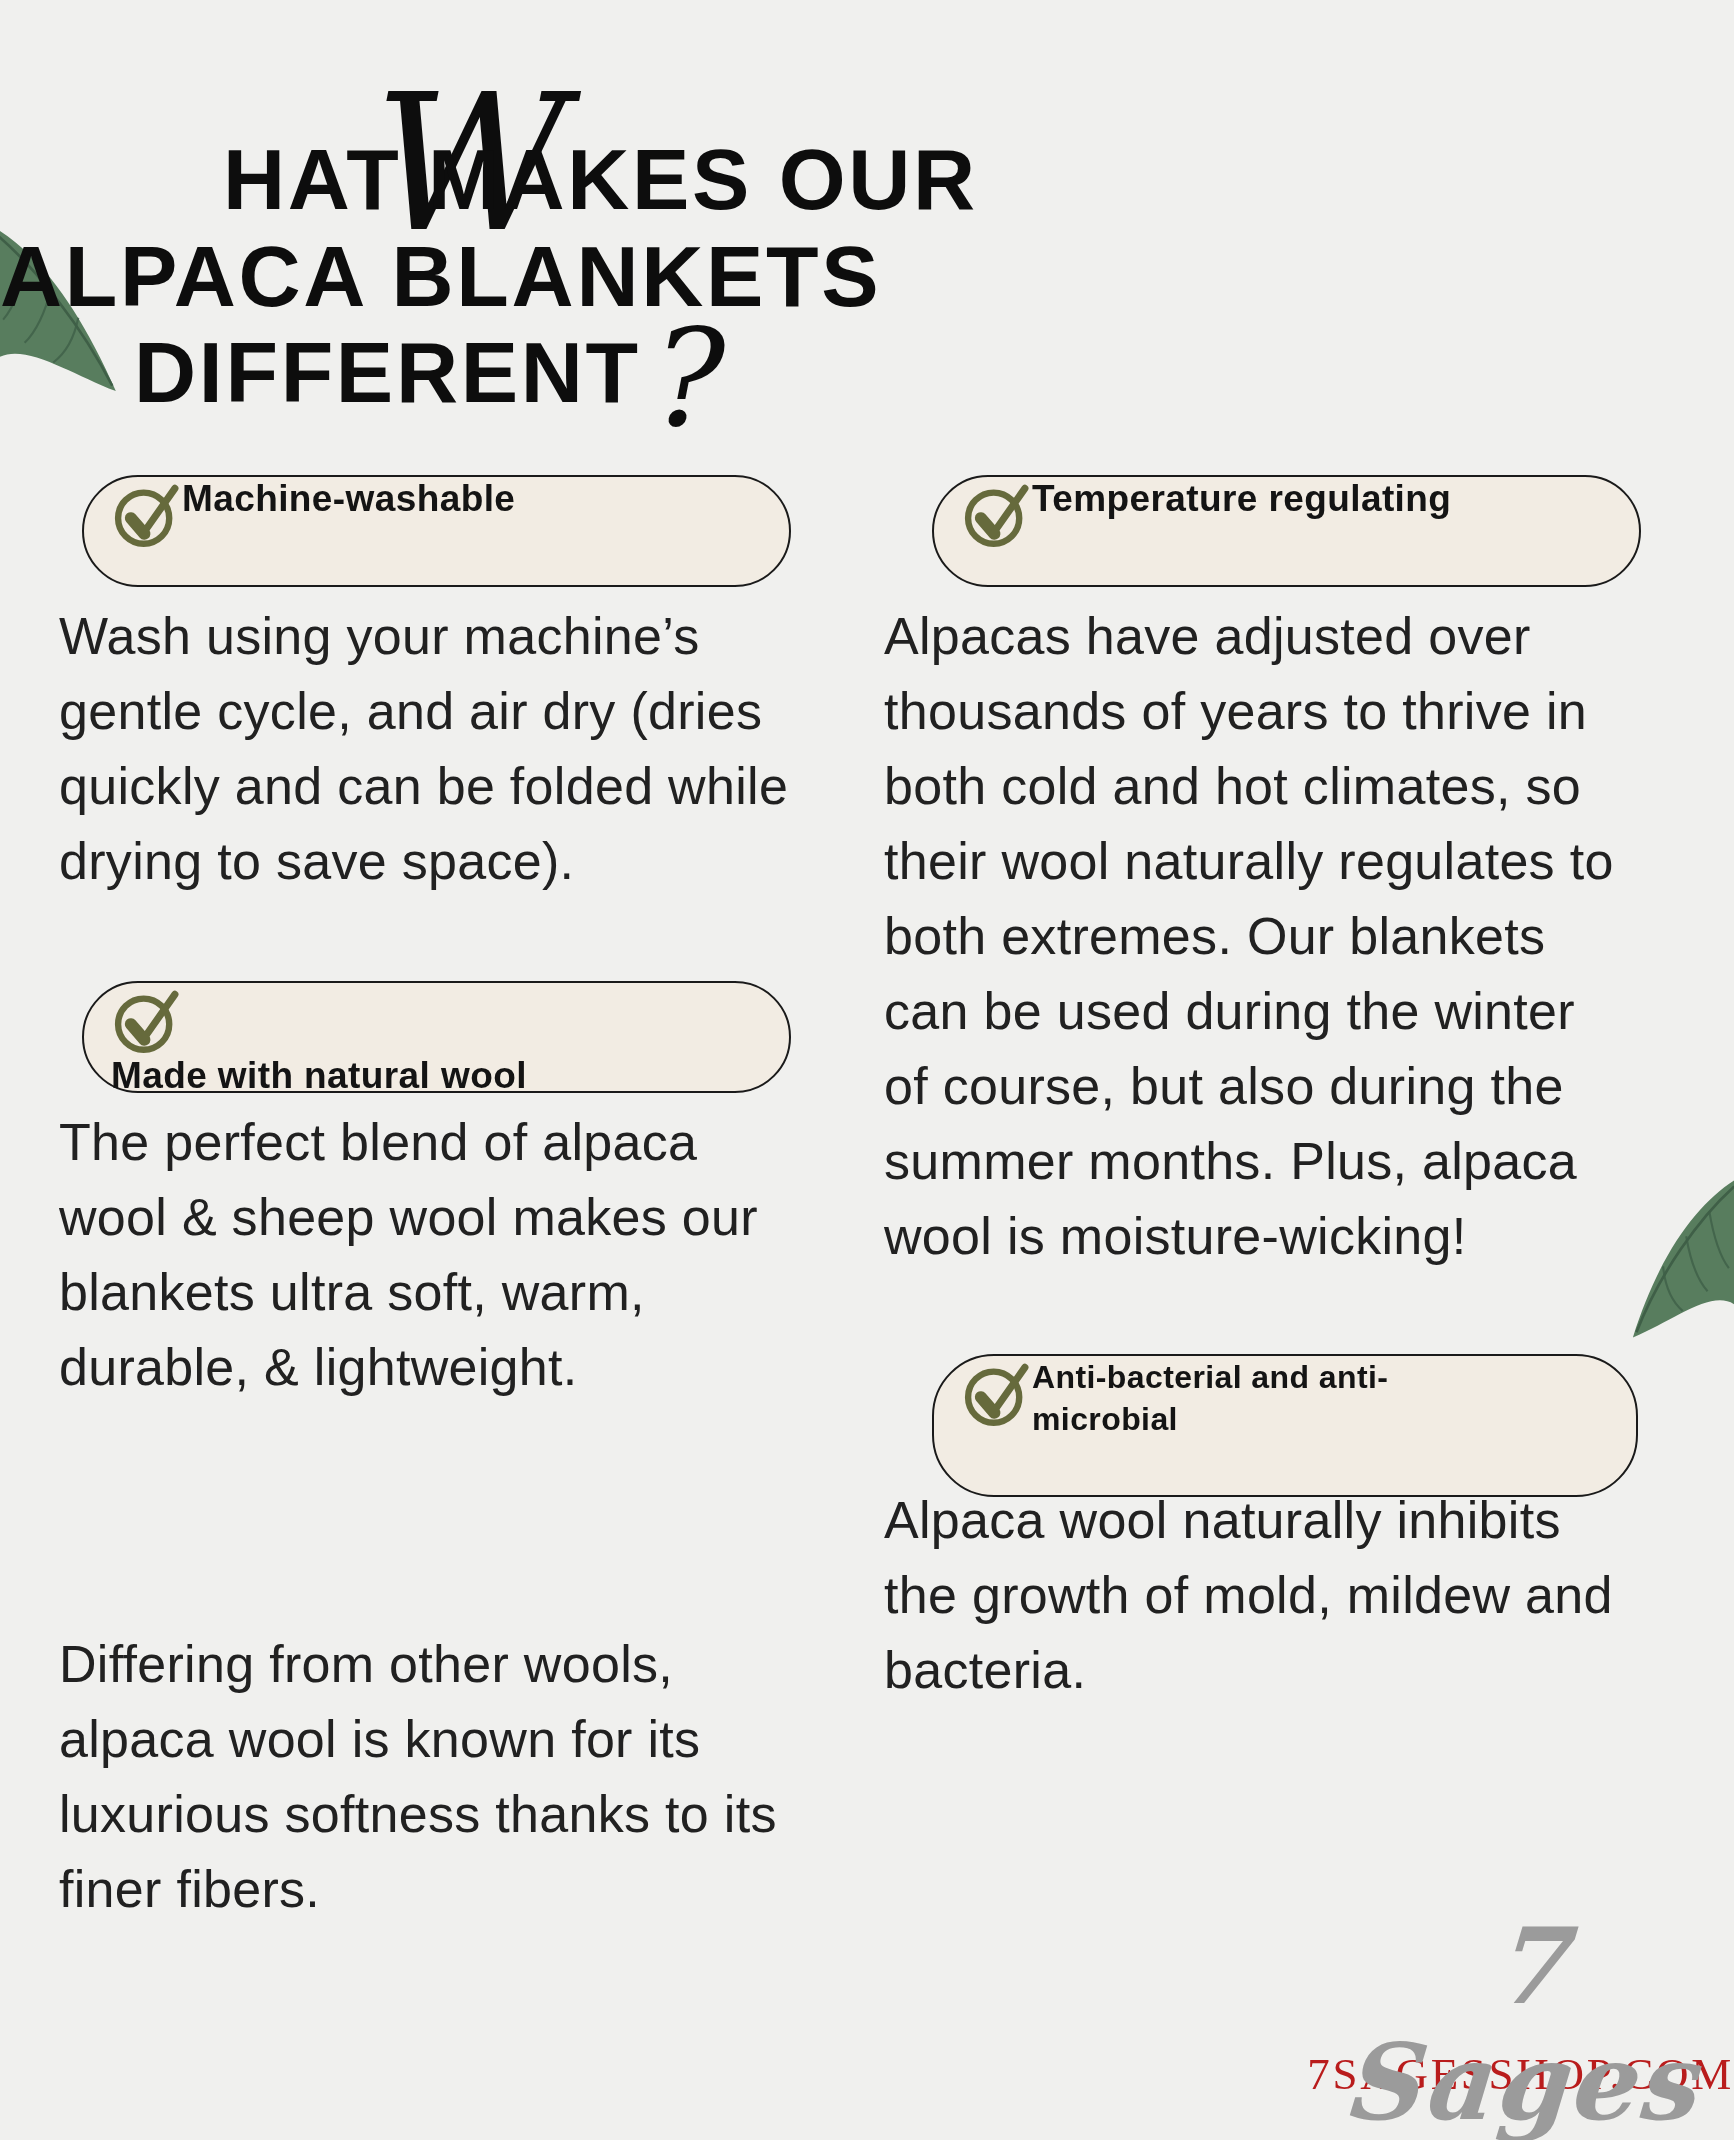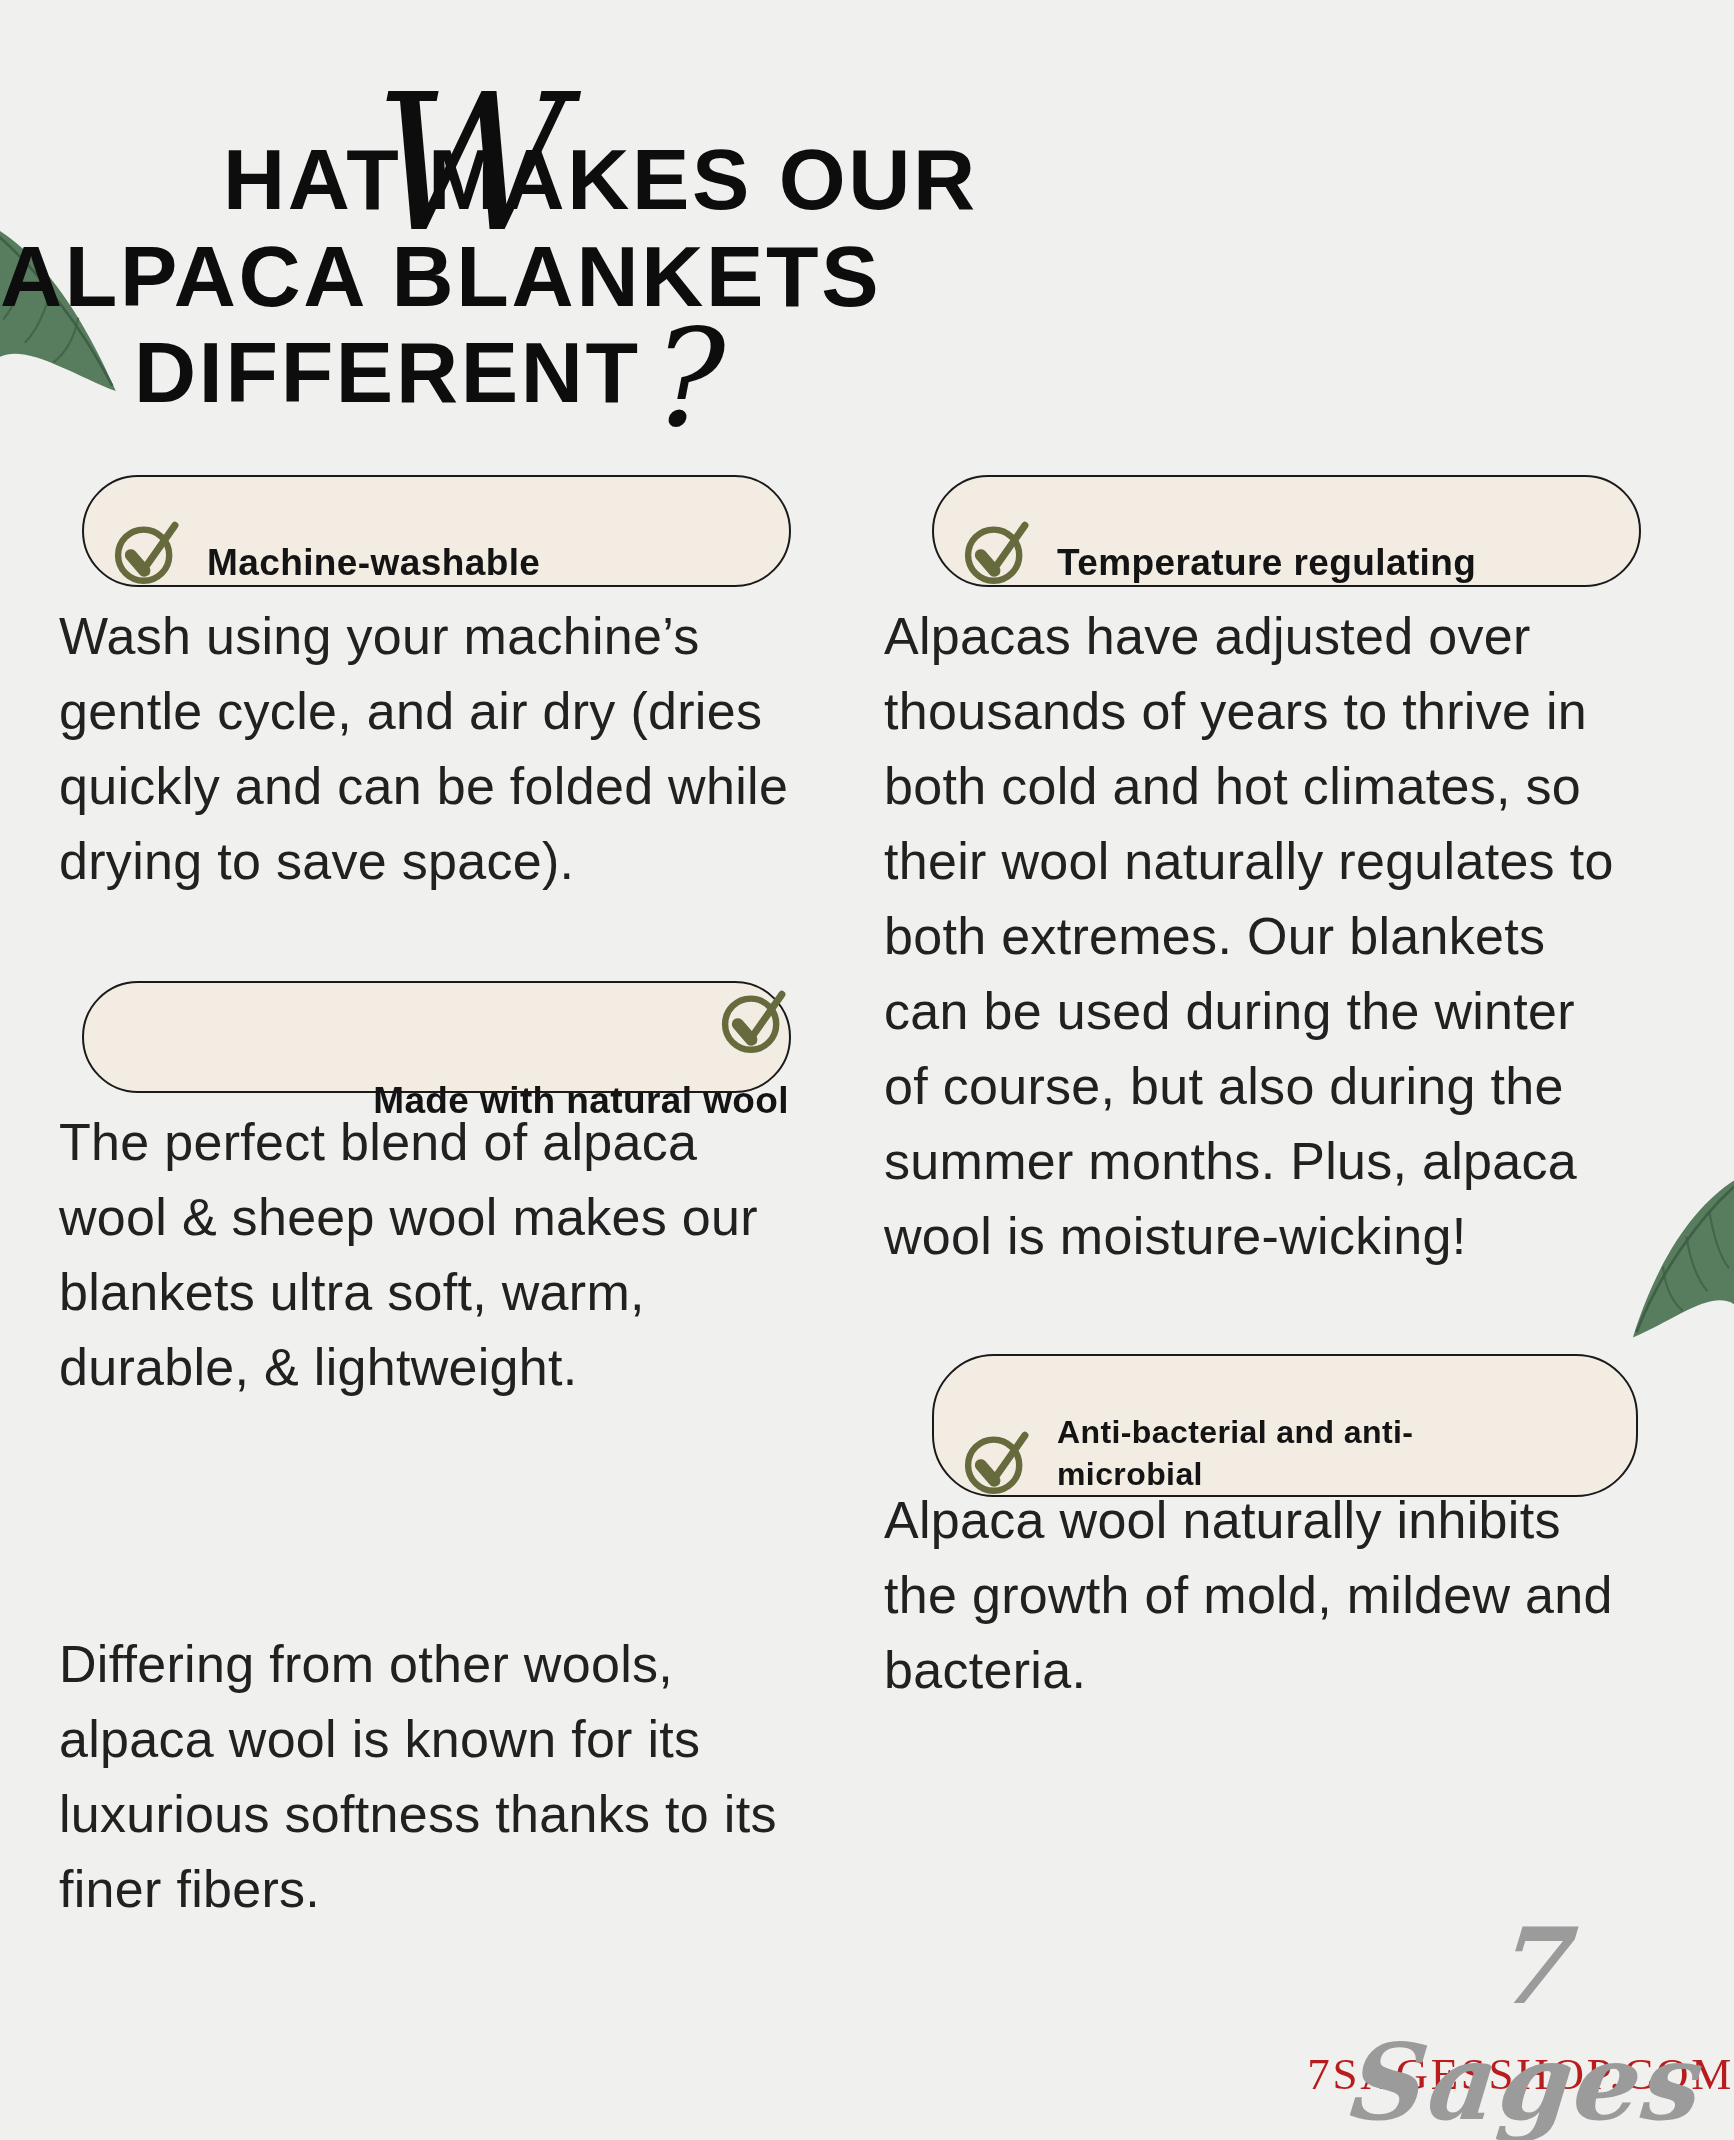--- a/index.html
+++ b/index.html
@@ -41,21 +41,21 @@
   }
   
   .leaf{position:absolute;pointer-events:none;}
   .leaf-top-left{left:-3.6px;top:223px;width:127px;height:175px;}
   .leaf-right{left:1624px;top:1174px;width:112px;height:169px;}
   
   .badge{
     position:absolute;box-sizing:border-box;
     width:709px;height:112px;border-radius:62px;
     background:var(--badge-fill);border:2.7px solid var(--badge-border);
-    display:flex;align-items:flex-end;gap:25px;padding-left:27px;
+    display:flex;align-items:flex-start;padding-left:27px;
   }
   .badge-label{
     font-size:37px;font-weight:700;color:#141414;letter-spacing:0.4px;line-height:1.2;
     white-space:pre-line;
   }
   .badge.two-line{height:143px;width:706px;}
   .badge.two-line .badge-label{font-size:32px;line-height:42px;}
   .check-wrap{width:71px;height:71px;flex:0 0 71px;}
   .check-wrap svg{width:100%;height:100%;overflow:visible;}
   .badge-ml{left:82px;top:475px;}

